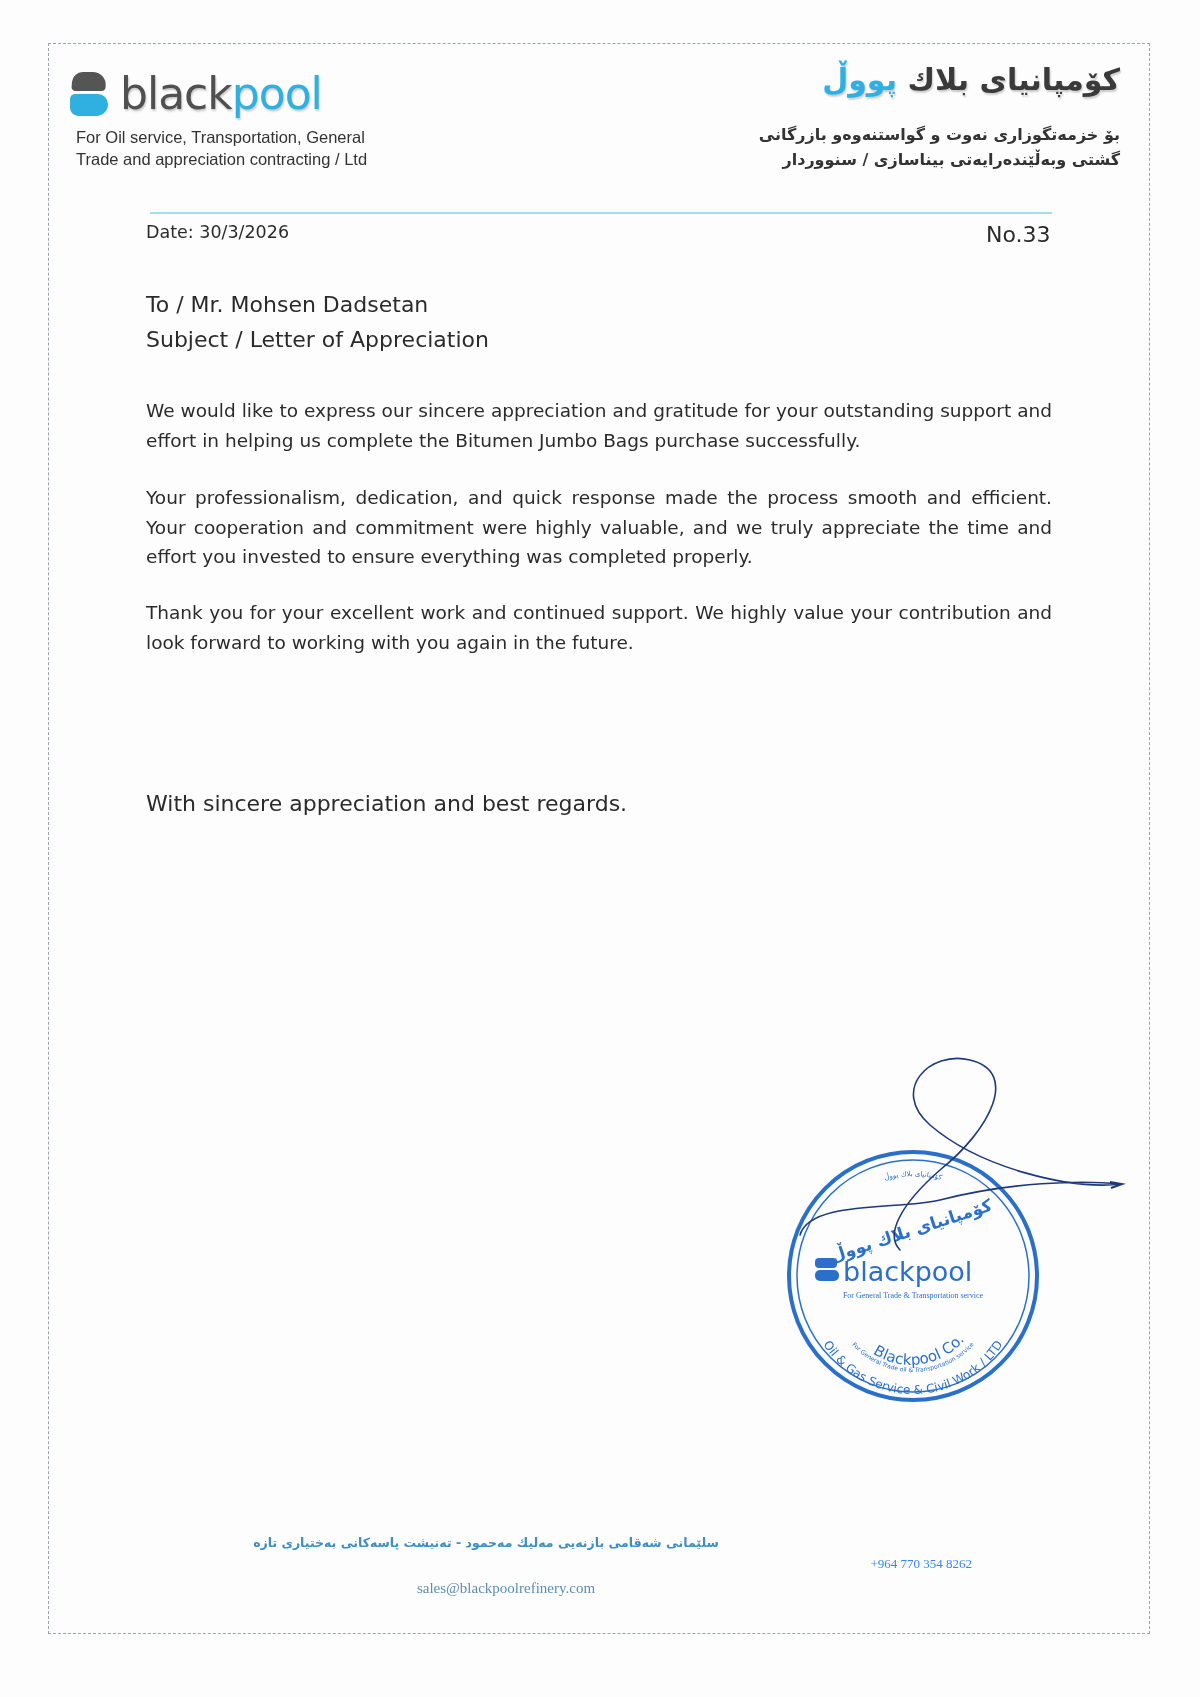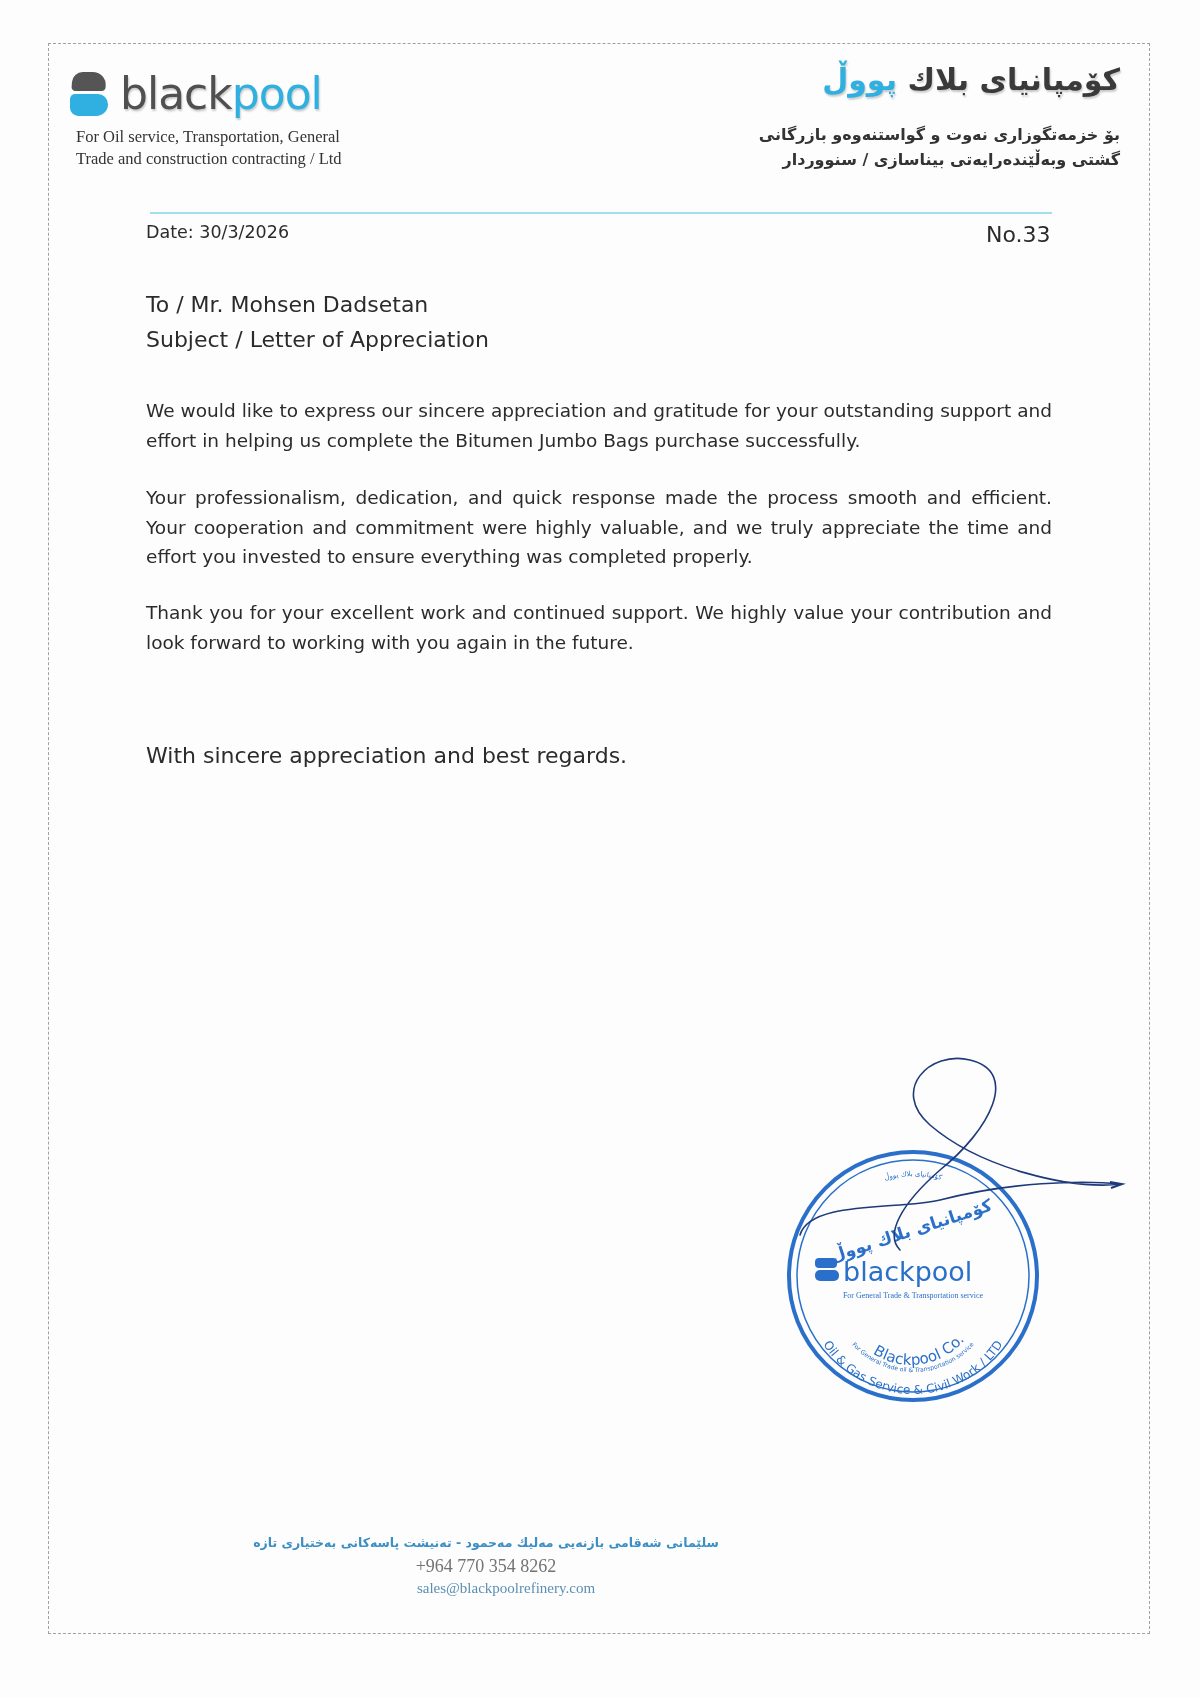--- a/index.html
+++ b/index.html
@@ -14,65 +14,65 @@
     border: 1.5px dashed #9aa3a8; box-sizing: border-box;
   }
   
   .logo { position: absolute; left: 70px; top: 68px; height: 52px; display: flex; align-items: center; }
   .logo-mark { width: 40px; height: 44px; position: relative; margin-right: 10px; }
   .logo-mark .top { position: absolute; left: 2px; top: 0; width: 34px; height: 19px; background: #555; border-radius: 10px 14px 4px 4px; transform: skewX(-4deg); }
   .logo-mark .bot { position: absolute; left: 0; top: 22px; width: 38px; height: 22px; background: #2fb0e0; border-radius: 6px 12px 14px 10px; }
   .logo-word { font-family: "DejaVu Sans", sans-serif; font-size: 44px; letter-spacing: -1px; line-height: 1; text-shadow: 1px 2px 2px rgba(0,0,0,0.2); }
   .logo-word .b1 { color: #505050; }
   .logo-word .b2 { color: #2fb0e0; }
-  .tagline { position: absolute; left: 76px; top: 126px; font-family: Liberation Serif, serif; font-size: 16.5px; line-height: 22px; color: #333; }
+  .tagline { position: absolute; left: 76px; top: 126px; font-family: Liberation Sans, sans-serif; font-size: 16.5px; line-height: 22px; color: #333; }
 
   
   .ku-title { position: absolute; right: 80px; top: 62px; direction: rtl; font-family: "DejaVu Sans", sans-serif; font-weight: bold; font-size: 30px; color: #3a3a3a; text-shadow: 1px 2px 2px rgba(0,0,0,0.2); white-space: nowrap; }
   .ku-title .accent { color: #2fb0e0; }
   .ku-sub { position: absolute; right: 80px; top: 122px; direction: rtl; text-align: right; font-family: "DejaVu Sans", sans-serif; font-weight: bold; font-size: 16px; line-height: 25px; color: #333; white-space: nowrap; }
 
   .rule { position: absolute; left: 150px; top: 212px; width: 902px; height: 2px; background: #9fe0ea; }
 
   .doc { font-family: "DejaVu Sans", sans-serif; color: #2b2b2b; text-align: center; }
   .date { position: absolute; left: 146px; top: 222px; font-size: 17.5px; }
   .num { position: absolute; left: 986px; top: 222px; font-size: 22px; }
   .to { position: absolute; left: 146px; top: 292px; font-size: 22px; }
   .subject { position: absolute; left: 146px; top: 327px; font-size: 22px; }
   .body { position: absolute; left: 146px; width: 906px; font-size: 18.5px; line-height: 29.5px; text-align: justify; }
   .p1 { top: 396px; }
   .p2 { top: 483px; }
   .p3 { top: 598px; }
-  .closing { position: absolute; left: 146px; top: 743px; font-size: 22px; }
+  .closing { position: absolute; left: 146px; top: 791px; font-size: 22px; }
 
   
   .stamp { position: absolute; left: 785px; top: 1148px; width: 256px; height: 256px; }
   .signature { position: absolute; left: 780px; top: 1050px; width: 360px; height: 260px; pointer-events: none; }
 
   
   .footer { position: absolute; left: 0; width: 972px; text-align: center; }
   .f-addr { top: 1535px; direction: rtl; font-family: "DejaVu Sans", sans-serif; font-weight: bold; font-size: 12.5px; color: #3b8fc4; }
-  .f-phone { top: 1556px; font-family: "Liberation Serif", serif; font-size: 18px; color: #737373; }
+  .f-phone { top: 1556px; font-family: "Liberation Serif", serif; font-size: 13px; color: #3b82f6; text-align: right; }
   .f-email { top: 1580px; font-family: "Liberation Serif", serif; font-size: 15px; color: #5a8fb5; padding-left: 20px; }
 </style>
 </head>
 <body>
 
 <div class="frame"></div>
 
 <div class="logo">
   <div class="logo-mark">
     <div class="top"></div>
       <div class="bot"></div>
   </div>
   <div class="logo-word"><span class="b1">black</span><span class="b2">pool</span></div>
 </div>
 <div class="tagline">
   <div>For Oil service, Transportation, General</div>
-  <div>Trade and construction contracting / Ltd</div>
+  <div>Trade and appreciation contracting / Ltd</div>
 </div>
 
 <div class="ku-title">
   <span>کۆمپانیای بلاك</span>
   <span class="accent">پووڵ</span>
 </div>
 <div class="ku-sub">
   <div>بۆ خزمەتگوزاری نەوت و گواستنەوەو بازرگانی</div>
   <div>گشتی وبەڵێندەرایەتی بیناسازی / سنووردار</div>
 </div>

